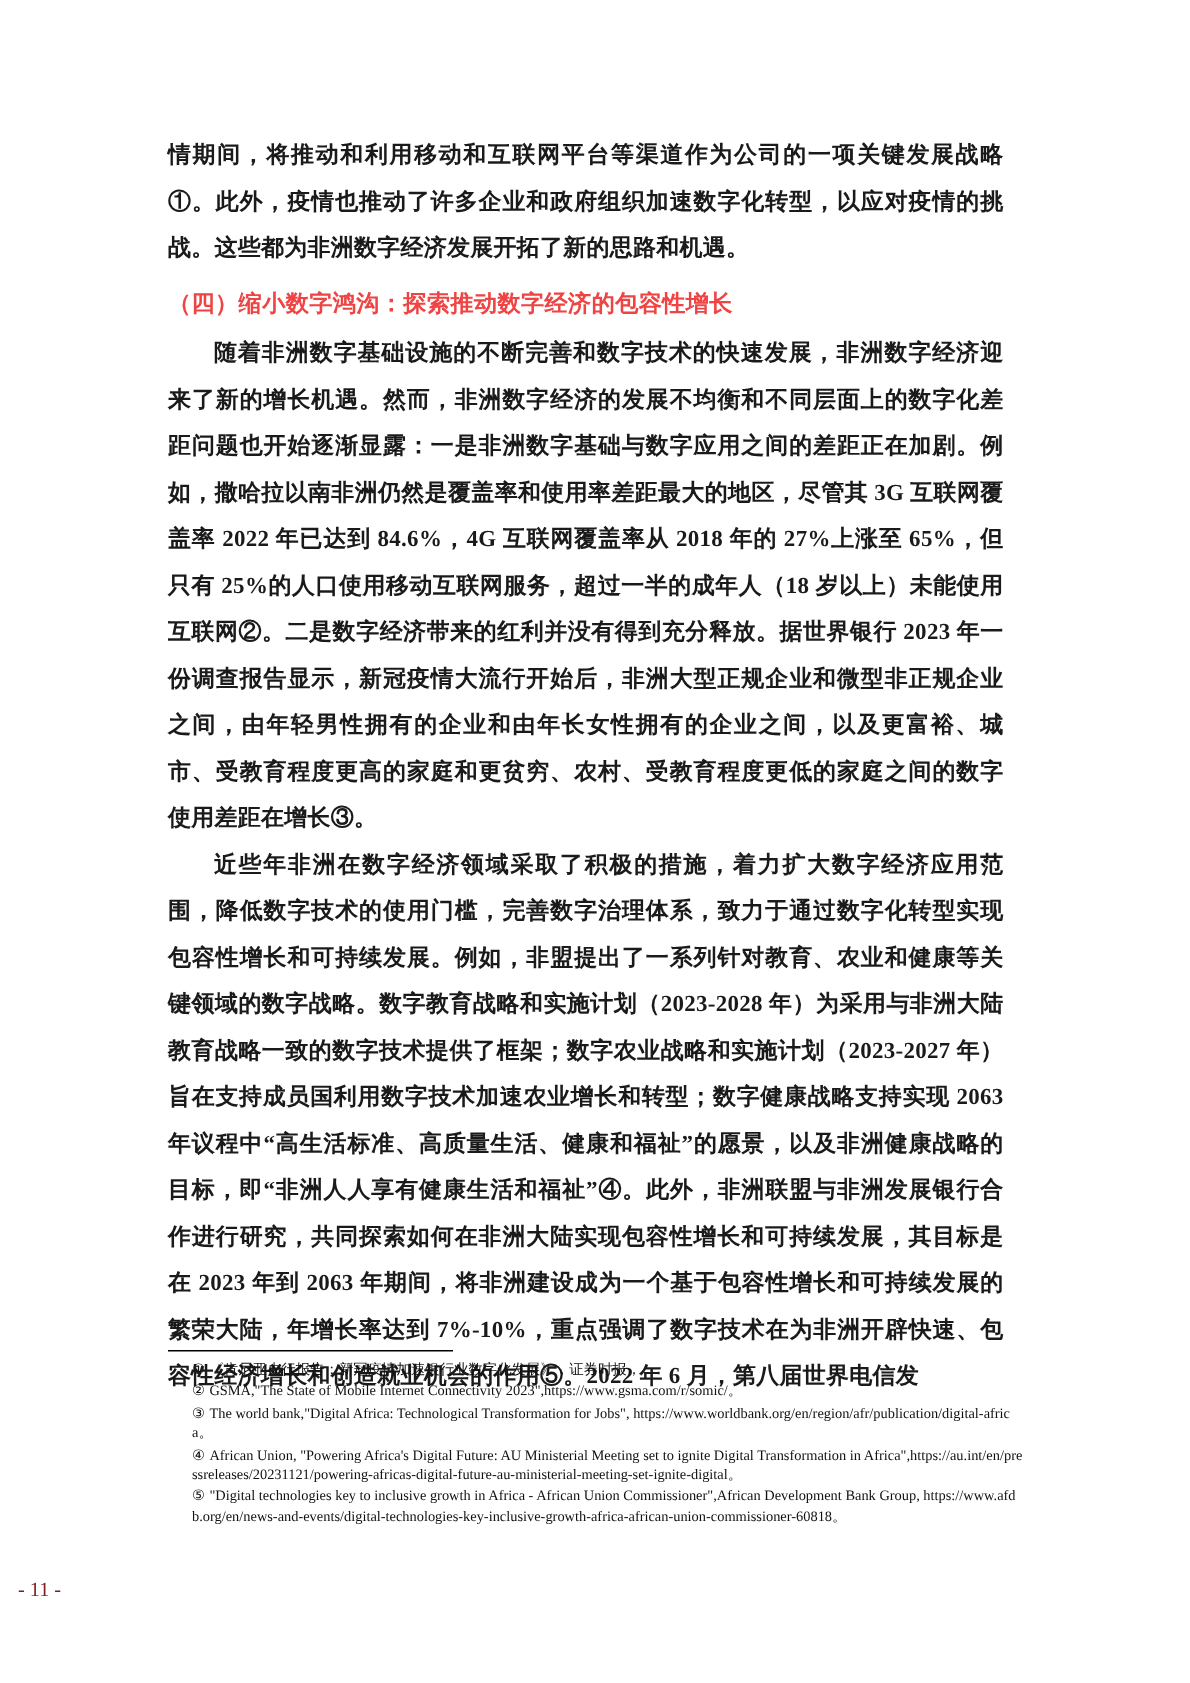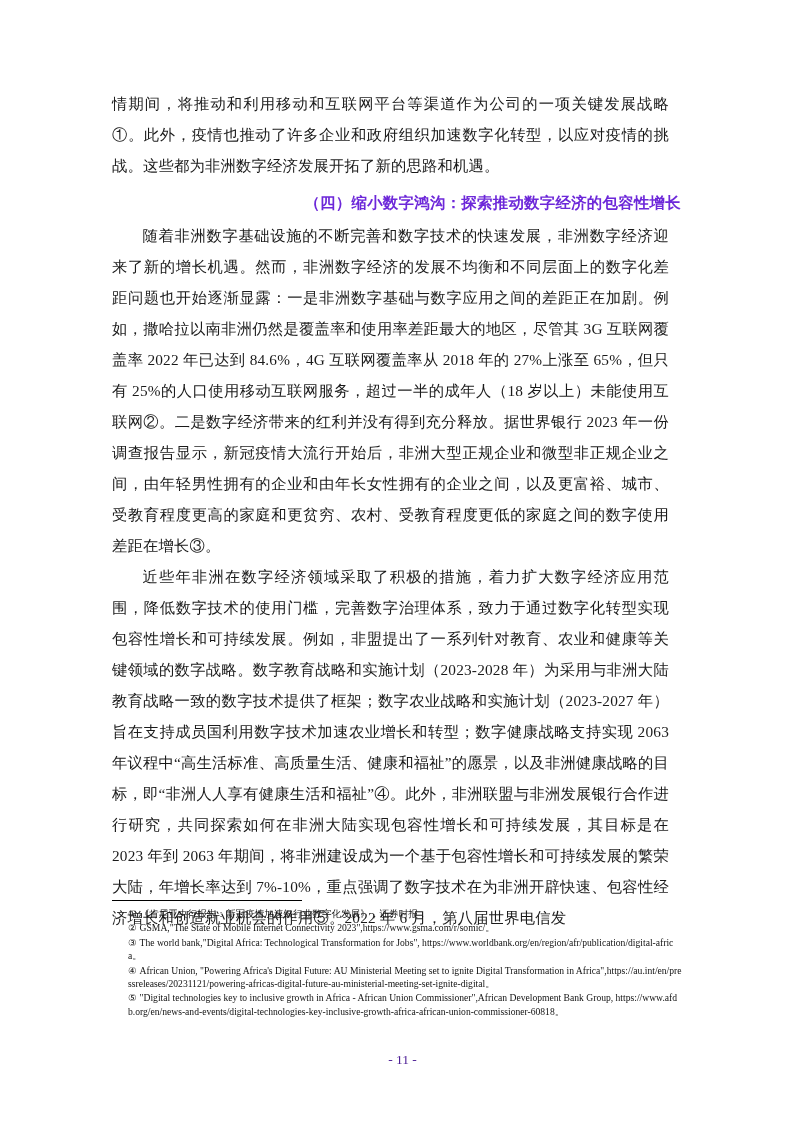--- a/index.html
+++ b/index.html
@@ -21,30 +21,31 @@
     box-sizing: border-box;
     padding: 88px 112px 0 112px;
   }
   .para {
     font-size: 15.3px;
     line-height: 31px;
     text-align: justify;
     text-justify: inter-ideograph;
     letter-spacing: 0.2px;
     margin: 0 12px 0 0;
+    font-weight: bold;
   }
   .para.indent {
     text-indent: 2em;
   }
   .heading {
     font-size: 15.4px;
     line-height: 31px;
     font-weight: bold;
-    color: #6d28d9;
-    text-align: right;
+    color: #ef4444;
+    text-align: left;
     margin: 6px 0 2px 0;
     letter-spacing: 0.3px;
   }
   .body-block {
     margin-bottom: 0;
   }
   .footnotes {
     position: absolute;
     left: 112px;
     top: 900px;
@@ -66,24 +67,24 @@
     margin-left: 16px;
   }
   .fn-item .marker {
     margin-right: 3px;
   }
   .page-number {
     position: absolute;
     left: 12px;
     right: 0;
     top: 1052px;
-    text-align: center;
+    text-align: left;
     font-size: 13.5px;
     font-family: "Liberation Serif", "DejaVu Serif", serif;
-    color: #4c1d95;
+    color: #7f1d1d;
   }
 </style>
 </head>
 <body>
 
 <div class="page">
 
   <div class="body-block">
     <p class="para">情期间，将推动和利用移动和互联网平台等渠道作为公司的一项关键发展战略①。此外，疫情也推动了许多企业和政府组织加速数字化转型，以应对疫情的挑战。这些都为非洲数字经济发展开拓了新的思路和机遇。</p>
 

